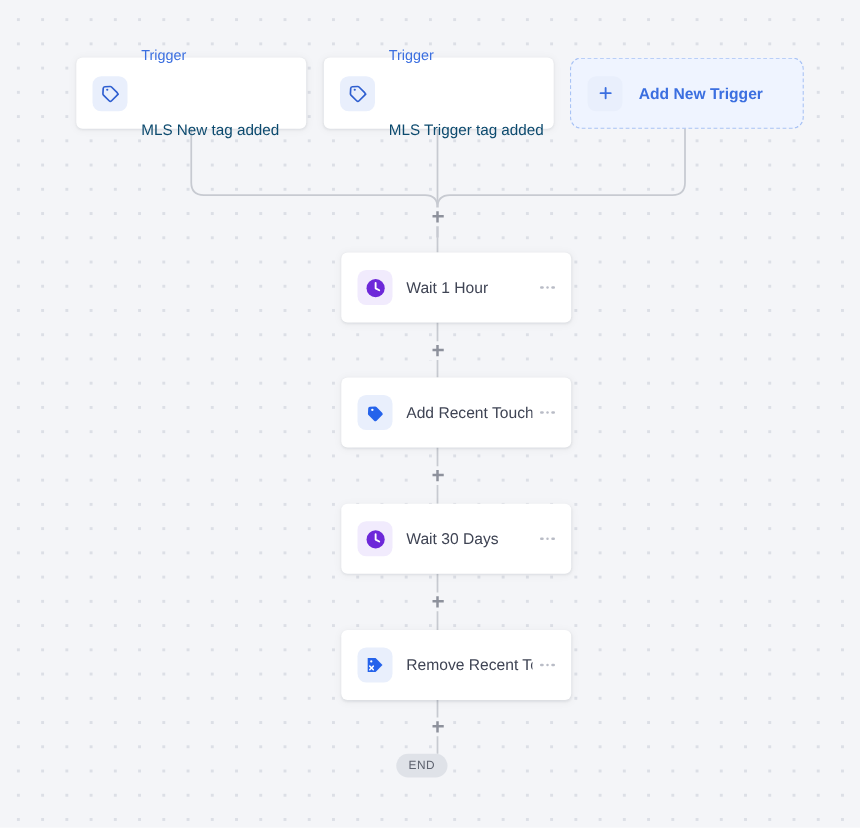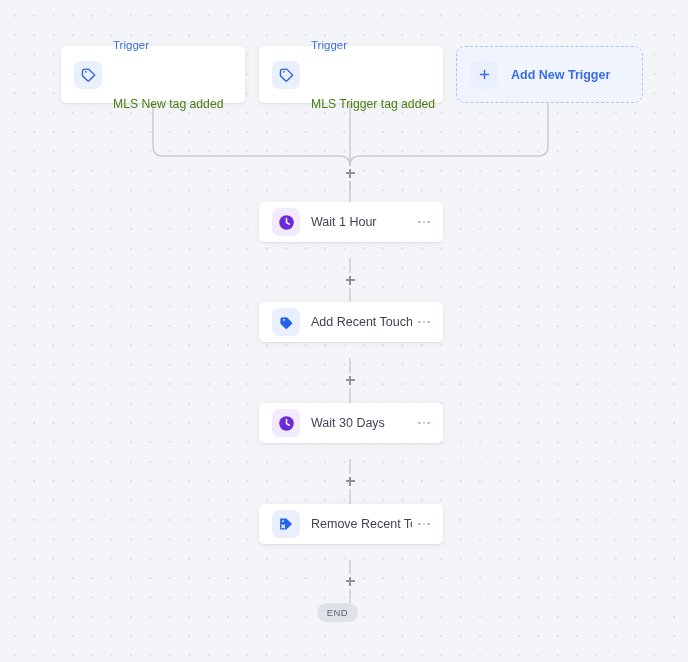--- a/index.html
+++ b/index.html
@@ -72,23 +72,23 @@
     background: #eff4ff;
     border: 1.4px dashed #a9c3f5;
     display: flex;
     align-items: center;
     padding: 8px 13px;
     cursor: pointer;
   }
 
   
   .action-card {
-    left: 259px;
+    left: 273px;
     width: 184px;
-    height: 40px;
+    height: 56px;
   }
   #action-0 { top: 202px; }
   #action-1 { top: 302px; }
   #action-2 { top: 403px; }
   #action-3 { top: 504px; }
 
   
   .icon-chip {
     width: 28px;
     height: 28px;
@@ -113,21 +113,21 @@
     flex: 1;
   }
   .trigger-kicker {
     font-size: 11.5px;
     color: #3b6fe0;
     line-height: 14px;
     margin-bottom: 1px;
   }
   .trigger-sub {
     font-size: 12.2px;
-    color: #4d7c0f;
+    color: #0c4a6e;
     line-height: 15px;
     white-space: nowrap;
     margin-top: 44px;
   }
   .action-label {
     font-size: 12.5px;
     color: #3f4454;
     line-height: 16px;
     white-space: nowrap;
     overflow: hidden;

